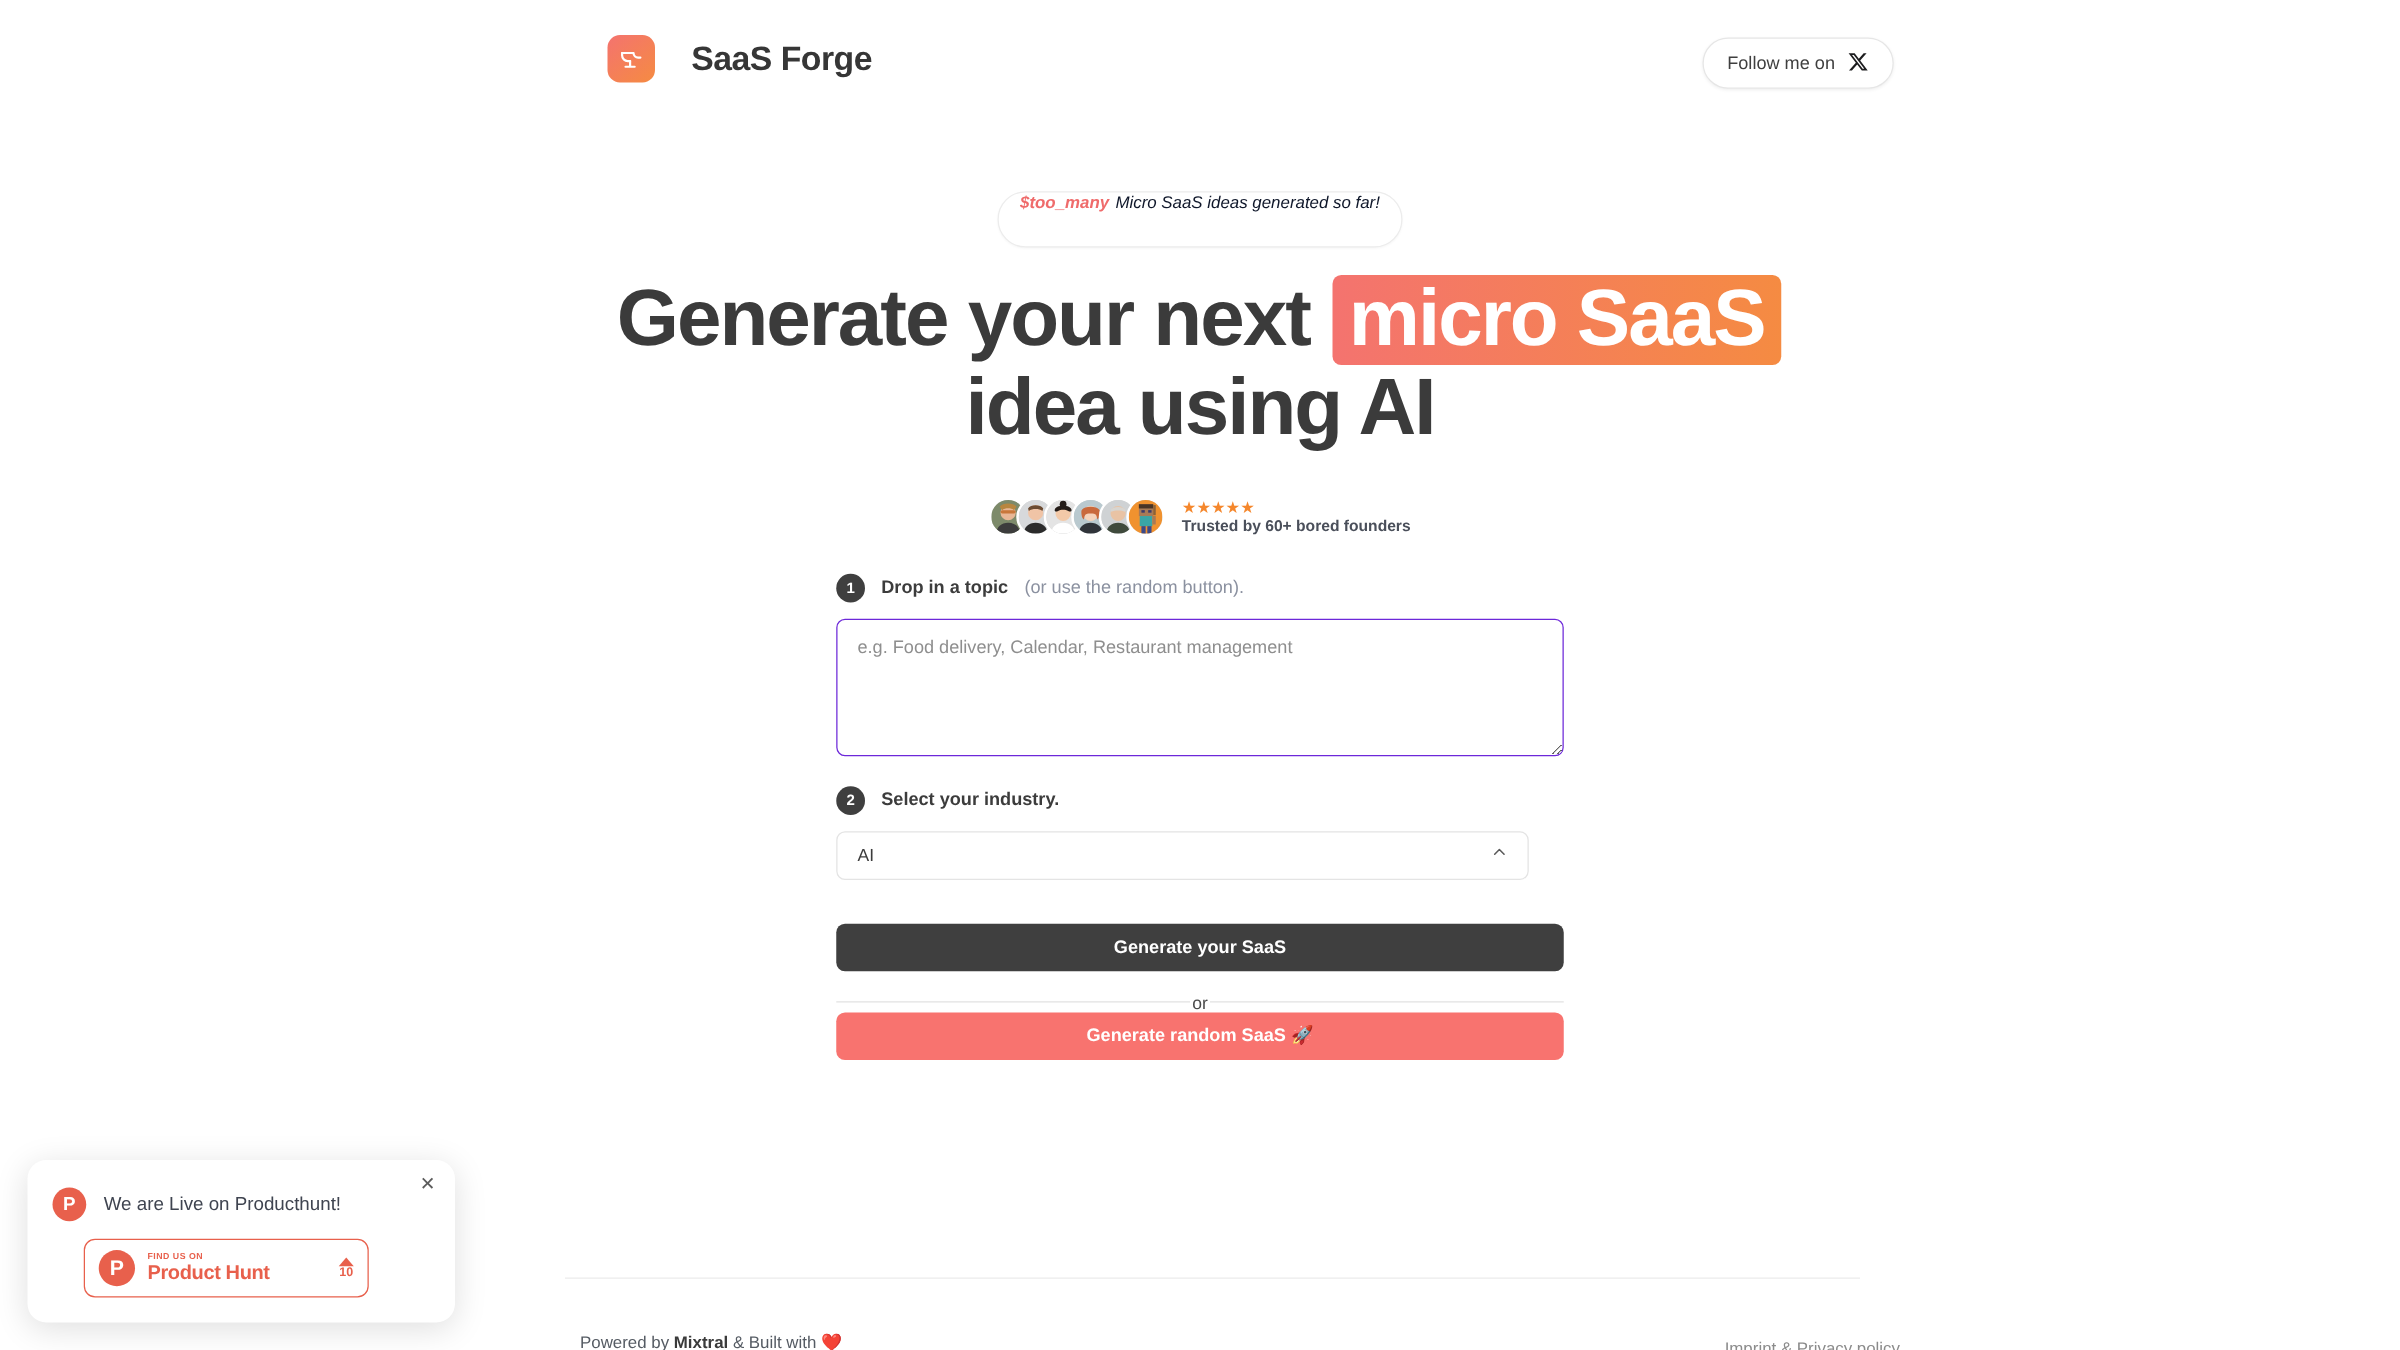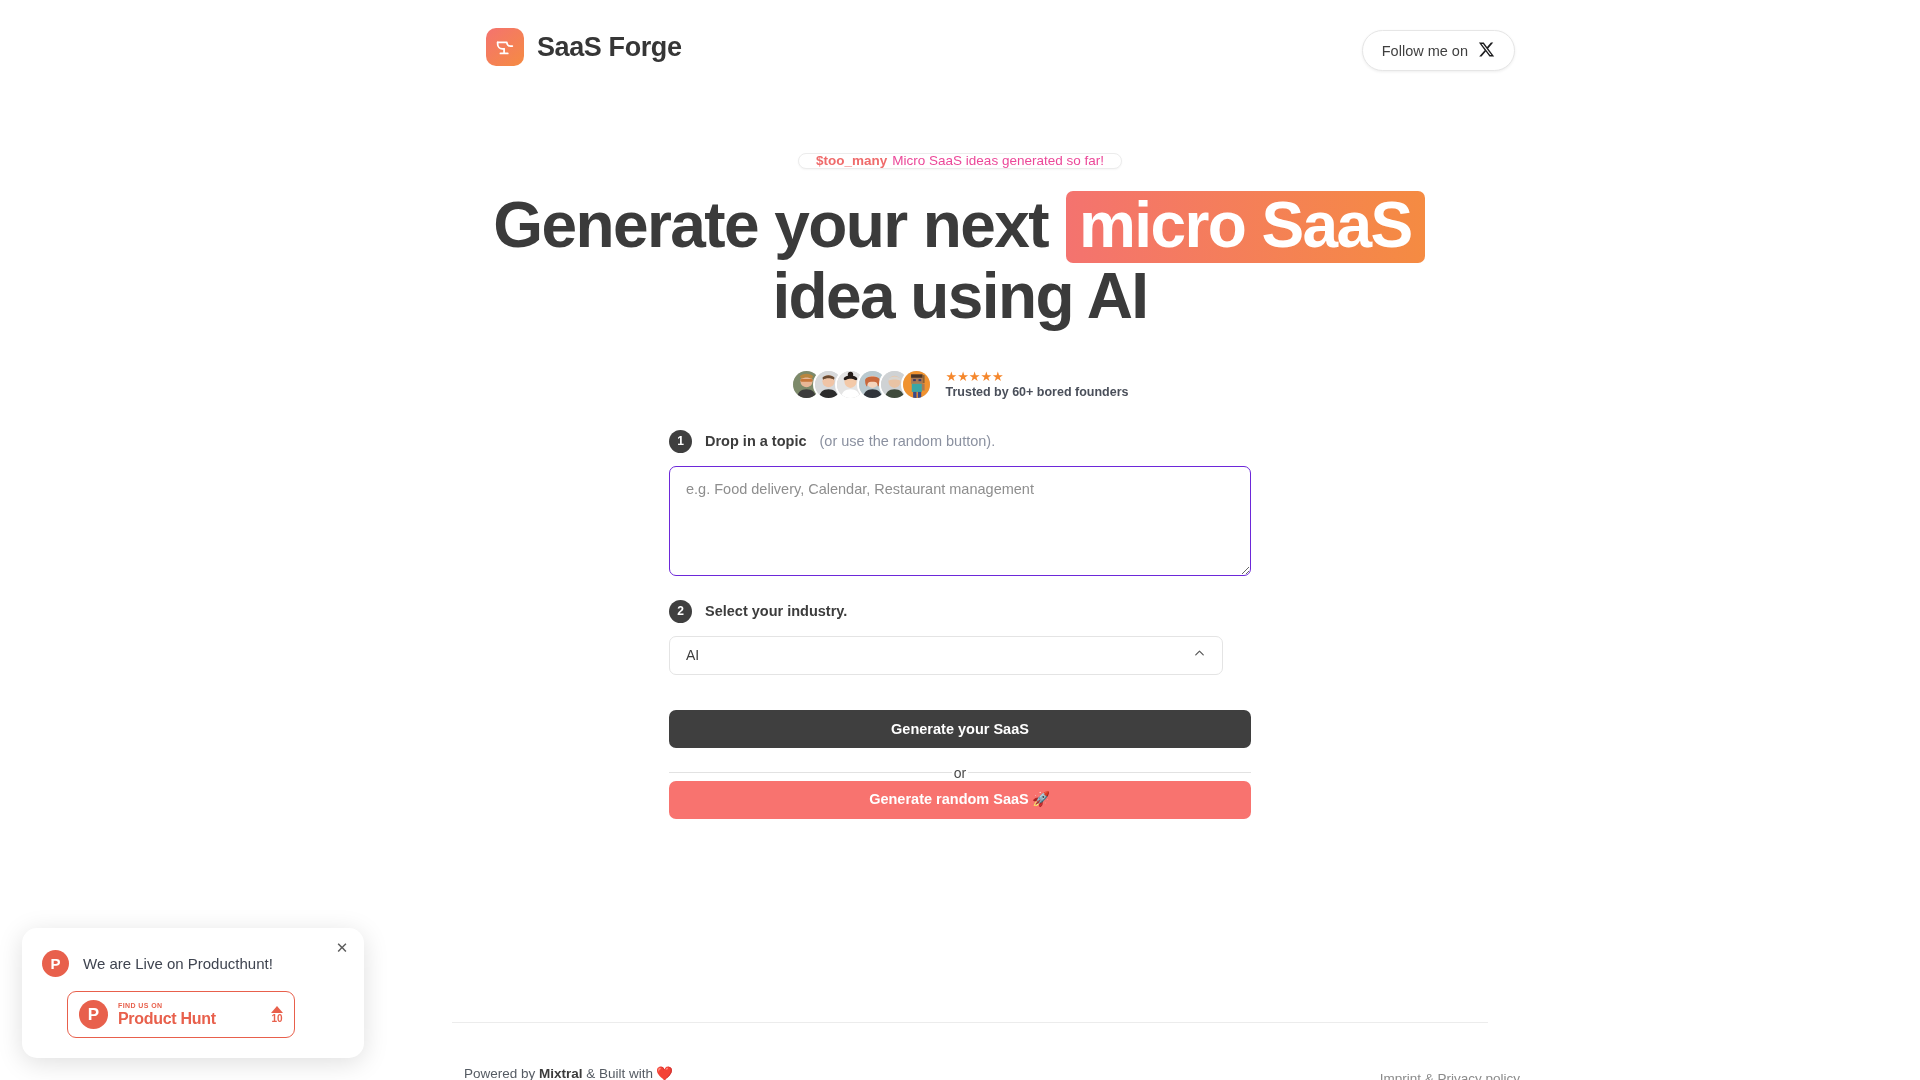--- a/index.html
+++ b/index.html
@@ -31,21 +31,21 @@
     align-items: center;
     justify-content: center;
   }
 
   .brand {
     position: absolute;
     left: 466px;
     top: 28px;
     display: flex;
     align-items: center;
-    gap: 13px;
+    gap: 29px;
     text-decoration: none;
     padding-left: 20px;
   }
 
   .brand-logo {
     width: 38px;
     height: 38px;
     border-radius: 10px;
     background: linear-gradient(140deg, #f4736f 0%, #f58b42 100%);
     display: flex;
@@ -91,38 +91,39 @@
     position: absolute;
     top: 98px; left: 0;
     width: 1920px;
     display: flex;
     flex-direction: column;
     align-items: center;
   }
 
   .counter-badge {
     margin-top: 55px;
-    height: 16px;
+    height: 45px;
     padding: 0 17px;
     display: inline-flex;
-    align-items: flex-end;
+    align-items: flex-start;
     border: 1px solid #ececec;
     border-radius: 999px;
     background: #fff;
     box-shadow: 0 1px 2px rgba(0,0,0,0.04);
     font-size: 13.5px;
     white-space: nowrap;
     cursor: default;
+    font-style: italic;
   }
   .counter-num {
     color: #ef6b6b;
     font-weight: 700;
     margin-right: 5px;
   }
-  .counter-text { color: #ec4899; }
+  .counter-text { color: #0f172a; }
 
   .headline {
     margin-top: 22px;
     width: 1000px;
     text-align: center;
     font-size: 64px;
     line-height: 1.06;
     font-weight: 700;
     letter-spacing: -1.6px;
     color: #3b3b3b;

